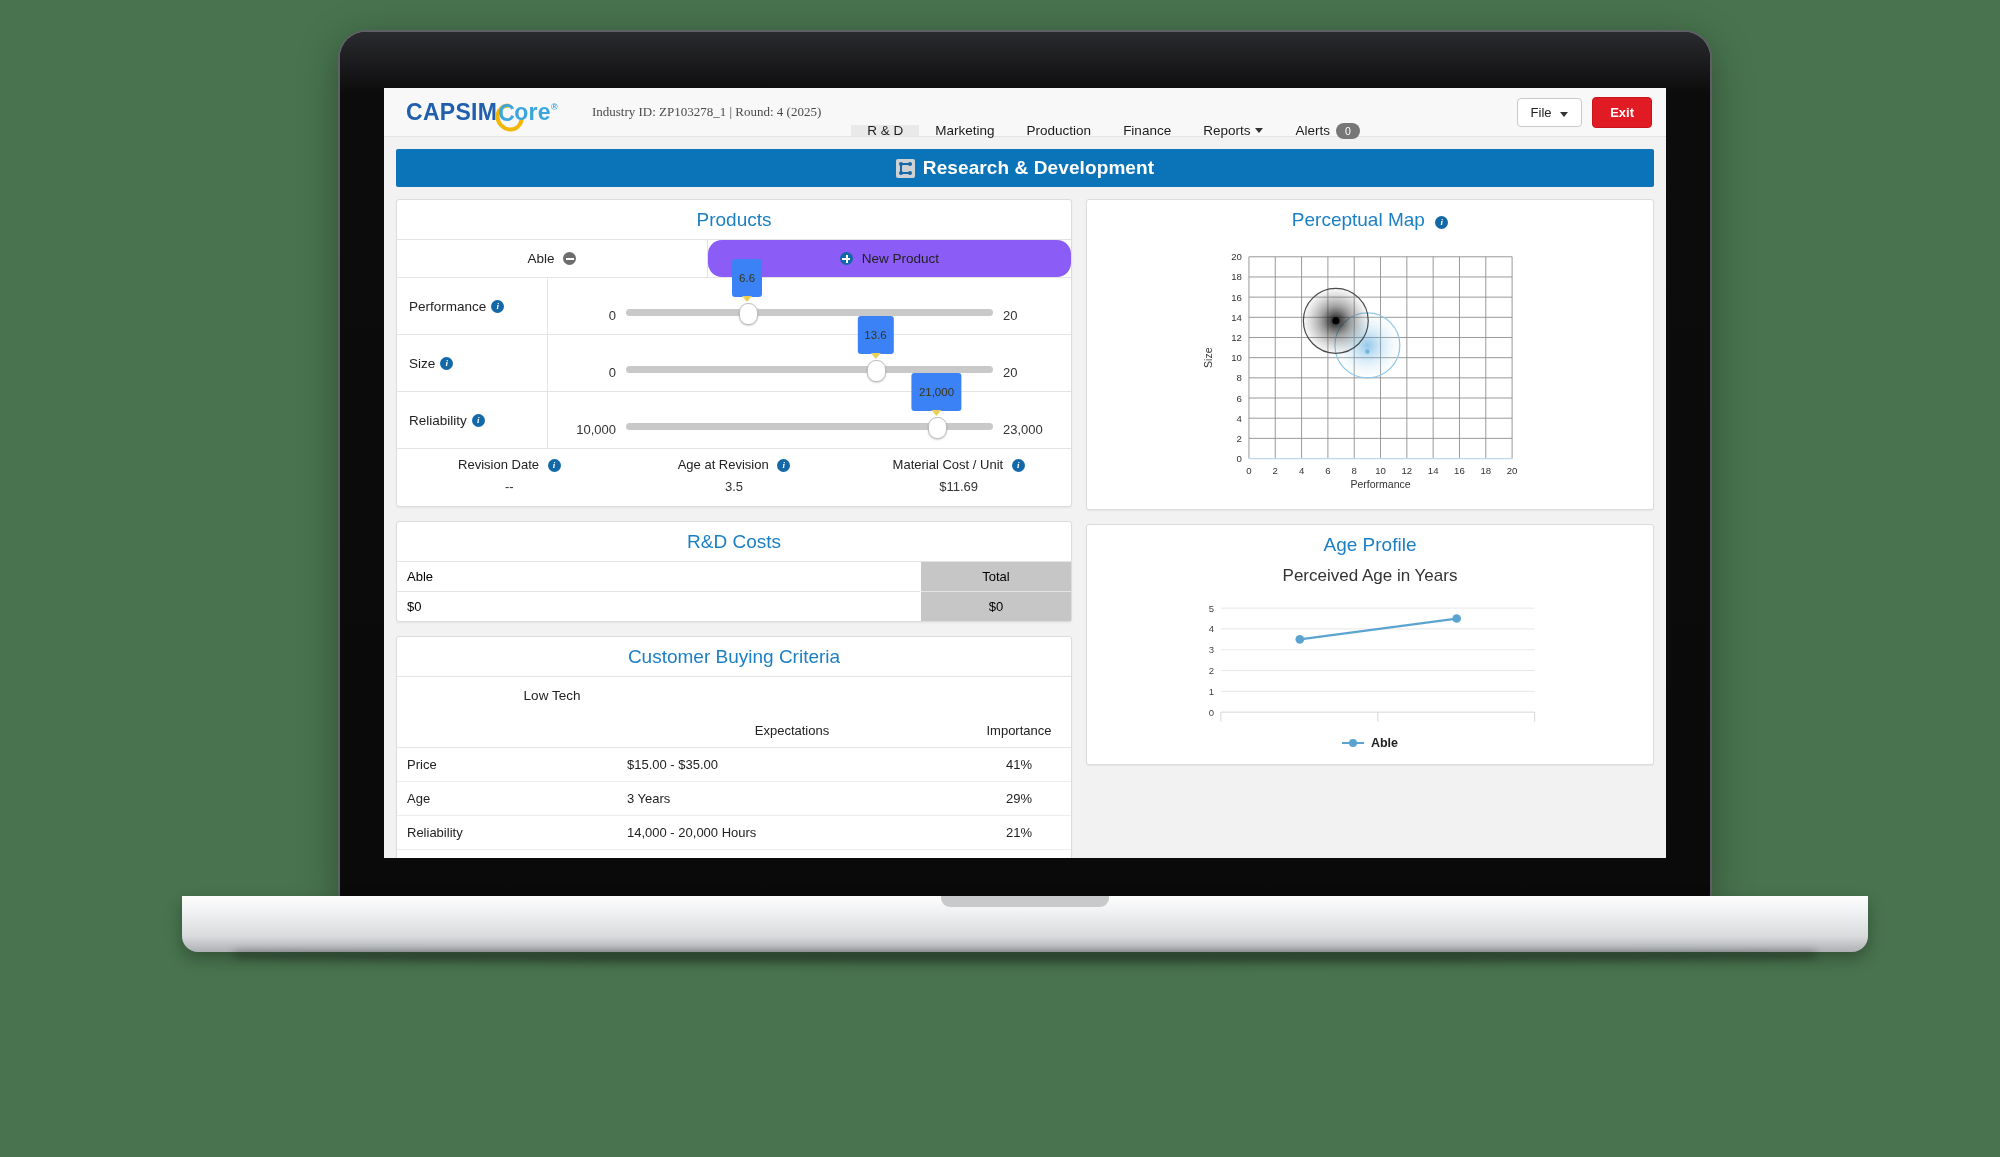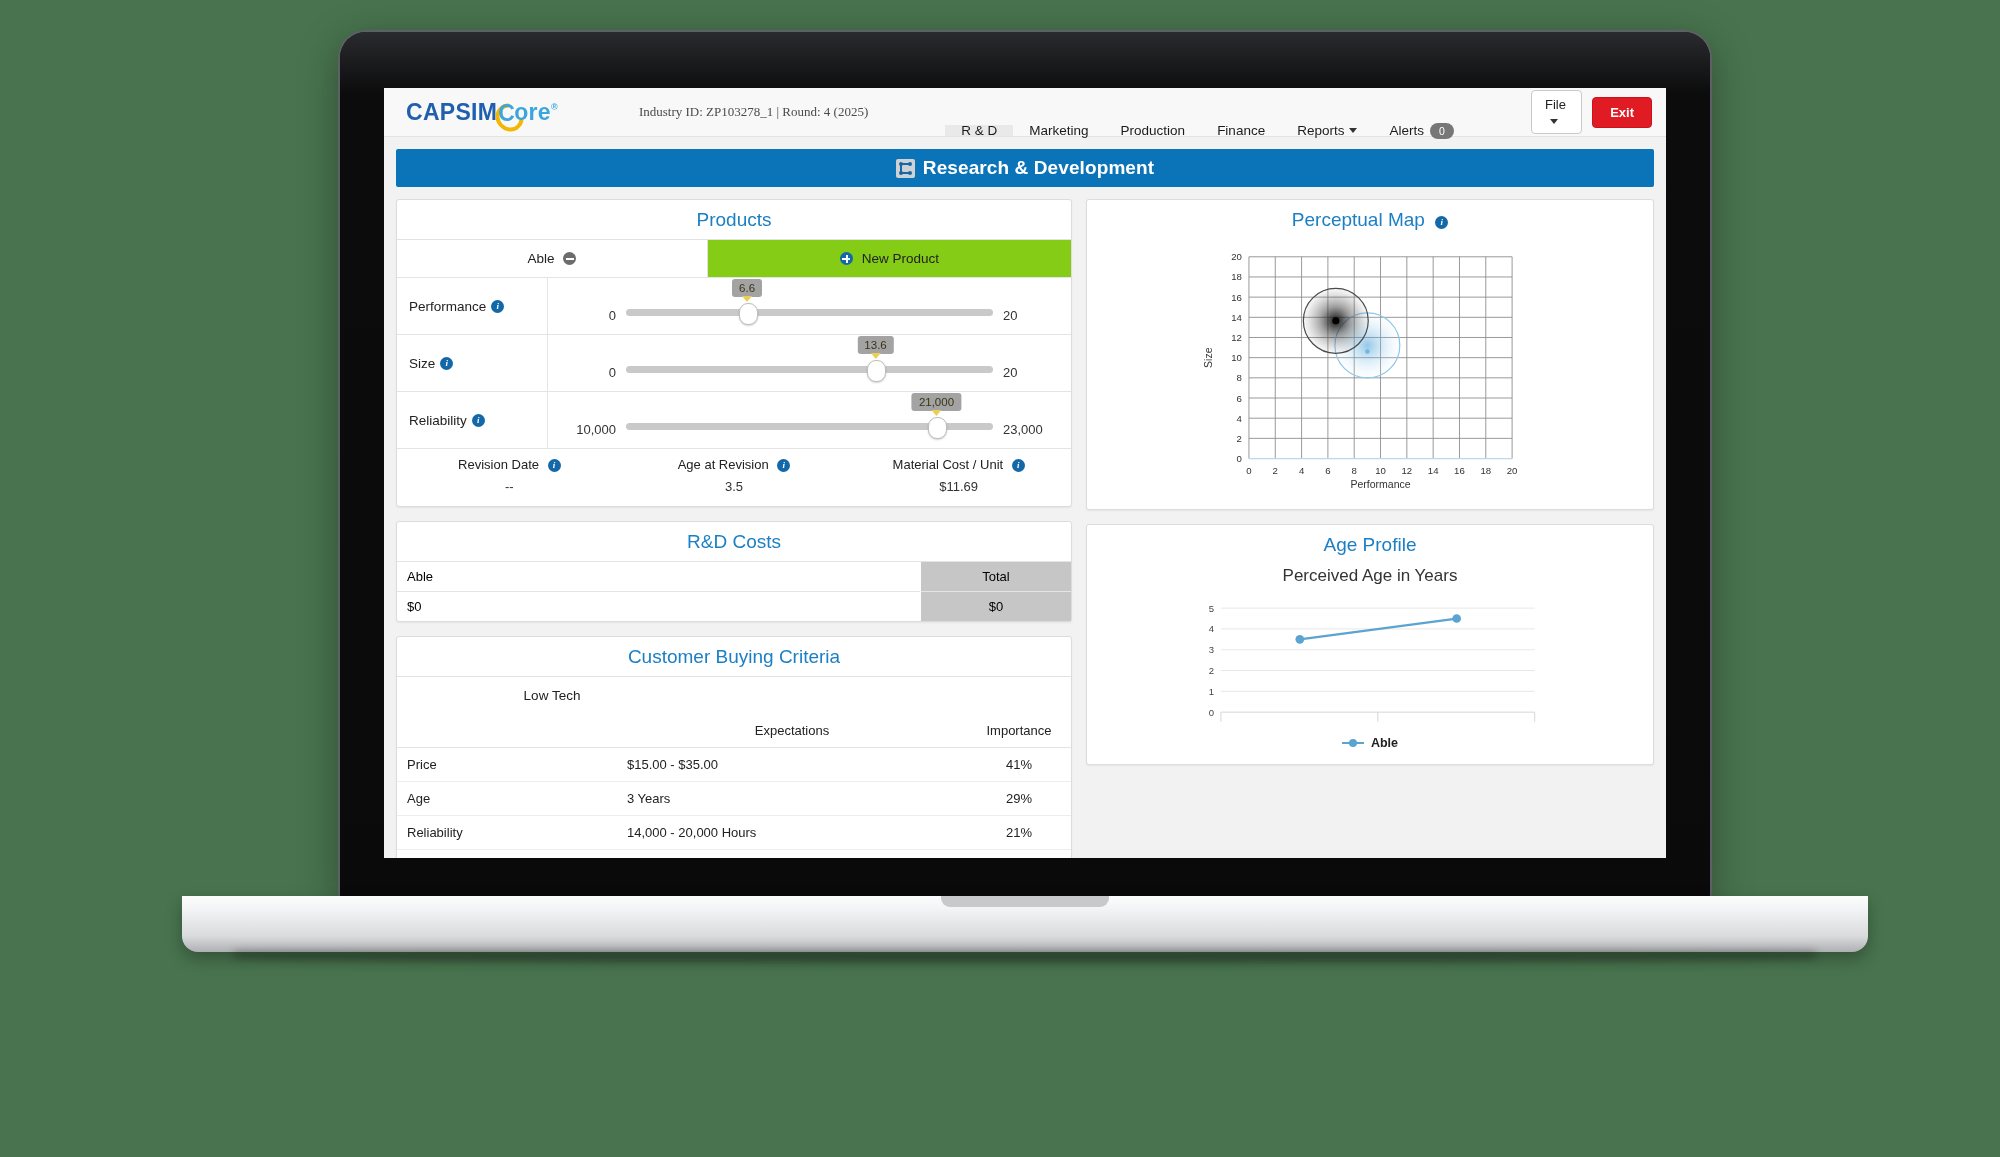--- a/index.html
+++ b/index.html
@@ -39,21 +39,21 @@
 
   
   .screen{
     position:absolute;left:384px;top:88px;width:1282px;height:770px;
     background:#f2f2f2;overflow:hidden;
   }
 
   
   .navbar{
     position:relative;height:48px;background:#f8f8f8;border-bottom:1px solid #e3e3e3;
-    display:flex;align-items:stretch;gap:47px;
+    display:flex;align-items:stretch;
   }
   .brand{display:flex;align-items:center;padding:0 8px 0 22px;}
   .brand-logo{font-size:23px;font-weight:bold;letter-spacing:.3px;white-space:nowrap;line-height:1;}
   .brand-logo .b1{color:#1f5fae;}
   .brand-logo .b2{color:#3ba6dd;position:relative;}
   .brand-arc{
     display:inline-block;position:relative;width:19px;height:21px;vertical-align:-4px;margin:0 -1px;
   }
   .brand-arc .arc{
     position:absolute;left:0;top:0;width:19px;height:21px;border-radius:50%;
@@ -116,21 +116,21 @@
   }
 
   
   .tabs{display:flex;border-top:1px solid #e2e2e2;}
   .tab{
     flex:1;text-align:center;font-size:13.5px;padding:11px 0;cursor:pointer;color:#222;
     border-right:1px solid #e2e2e2;
   }
   .tab:last-child{border-right:0;}
   .tab.active{background:#fff;}
-  .tab.inactive{background:#84cc16;}
+  .tab.inactive{background:#8b5cf6;border-radius:14px;}
   .icon-minus{
     display:inline-block;width:13px;height:13px;border-radius:50%;background:#6d6d6d;position:relative;vertical-align:-2px;margin-left:5px;
   }
   .icon-minus:after{content:"";position:absolute;left:2.5px;top:5.6px;width:8px;height:2px;background:#fff;}
   .icon-plus{
     display:inline-block;width:13px;height:13px;border-radius:50%;background:#1368a8;position:relative;vertical-align:-2px;margin-right:5px;
   }
   .icon-plus:before{content:"";position:absolute;left:2.5px;top:5.6px;width:8px;height:2px;background:#fff;}
   .icon-plus:after{content:"";position:absolute;left:5.6px;top:2.5px;width:2px;height:8px;background:#fff;}
 
@@ -154,21 +154,21 @@
   .track-wrap{flex:1;position:relative;height:22px;}
   .track{
     position:absolute;left:0;right:0;top:8px;height:7px;background:#c9c9c9;border-radius:4px;
   }
   .handle{
     position:absolute;top:2px;width:17px;height:20px;margin-left:-8.5px;
     background:#fff;border:1px solid #bdbdbd;border-radius:9px;box-shadow:0 1px 2px rgba(0,0,0,.18);cursor:pointer;
   }
   .bubble{
     position:absolute;bottom:26px;transform:translateX(-50%);
-    background:#a3a3a3;color:#3a3414;font-size:11.5px;border-radius:3px;padding:3px 7px;white-space:nowrap;
+    background:#3b82f6;color:#3a3414;font-size:11.5px;border-radius:3px;padding:13px 7px;white-space:nowrap;
   }
   .bubble:after{
     content:"";position:absolute;left:50%;margin-left:-5px;bottom:-5px;
     border-left:5px solid transparent;border-right:5px solid transparent;border-top:6px solid #e9cf58;
   }
 
   
   .rev{display:flex;border-top:1px solid #e4e4e4;padding:8px 0 12px;}
   .rev-cell{flex:1;text-align:center;}
   .rev-cell .rl{font-size:13px;color:#222;}

